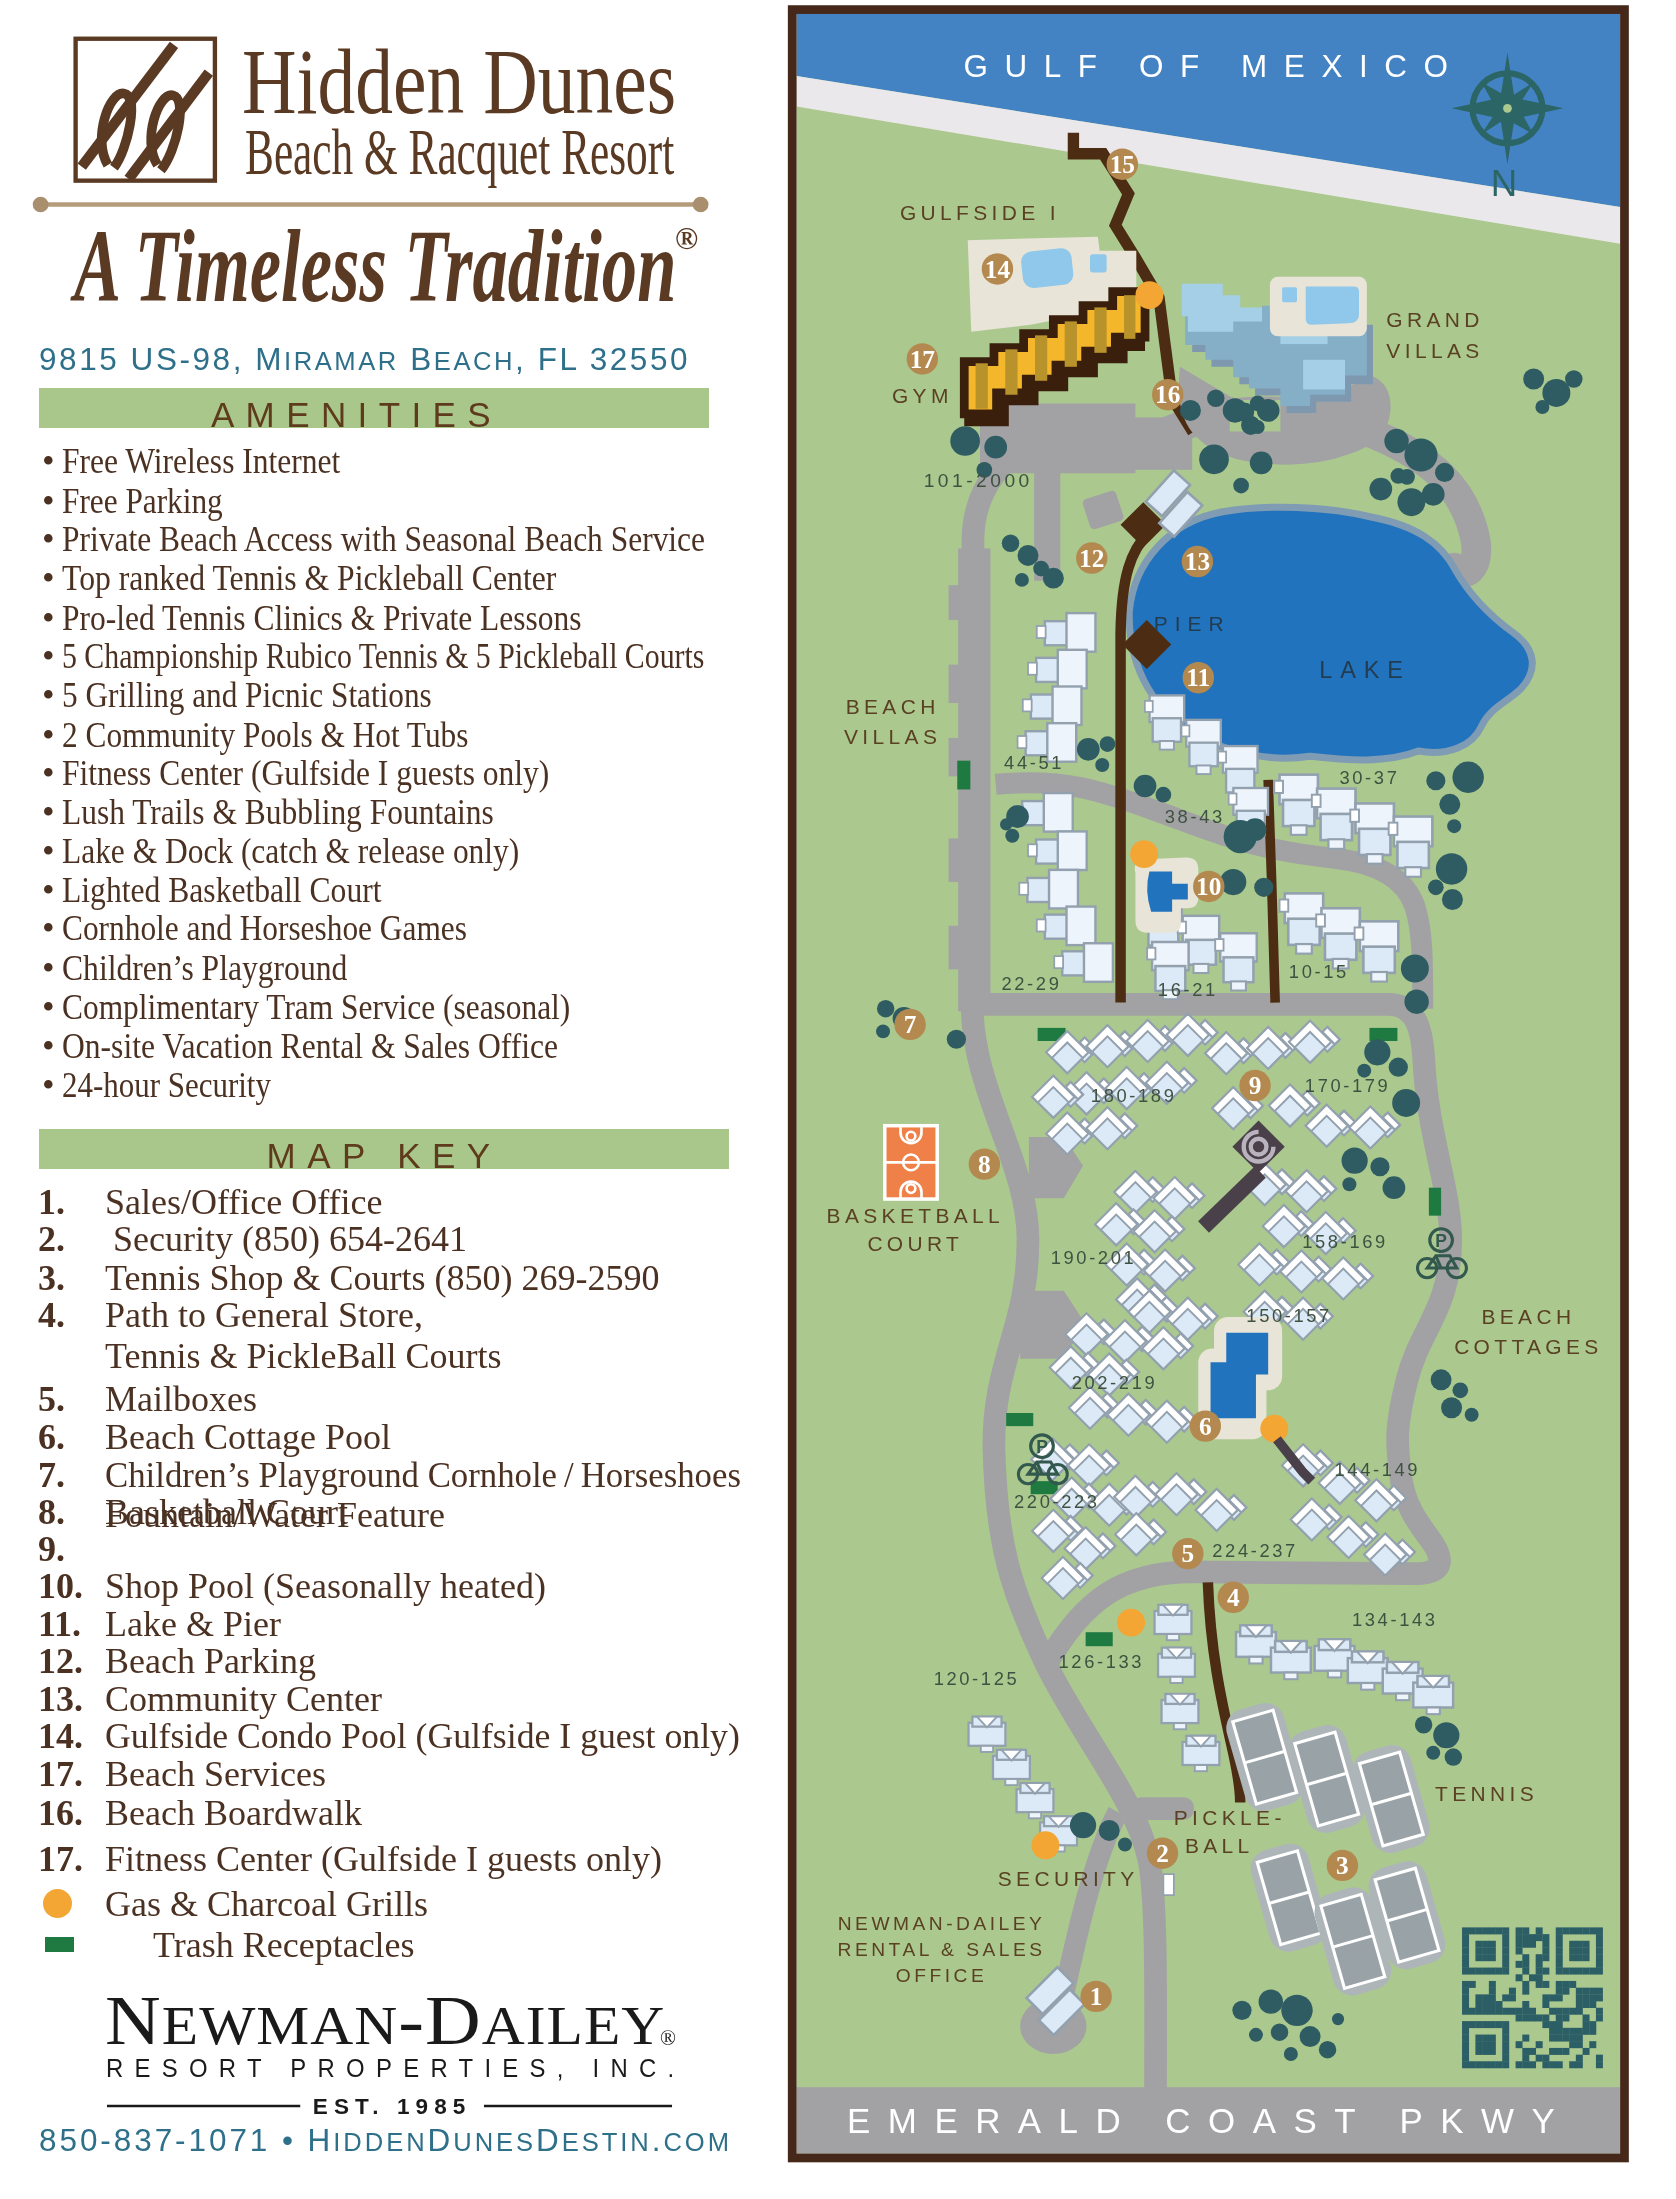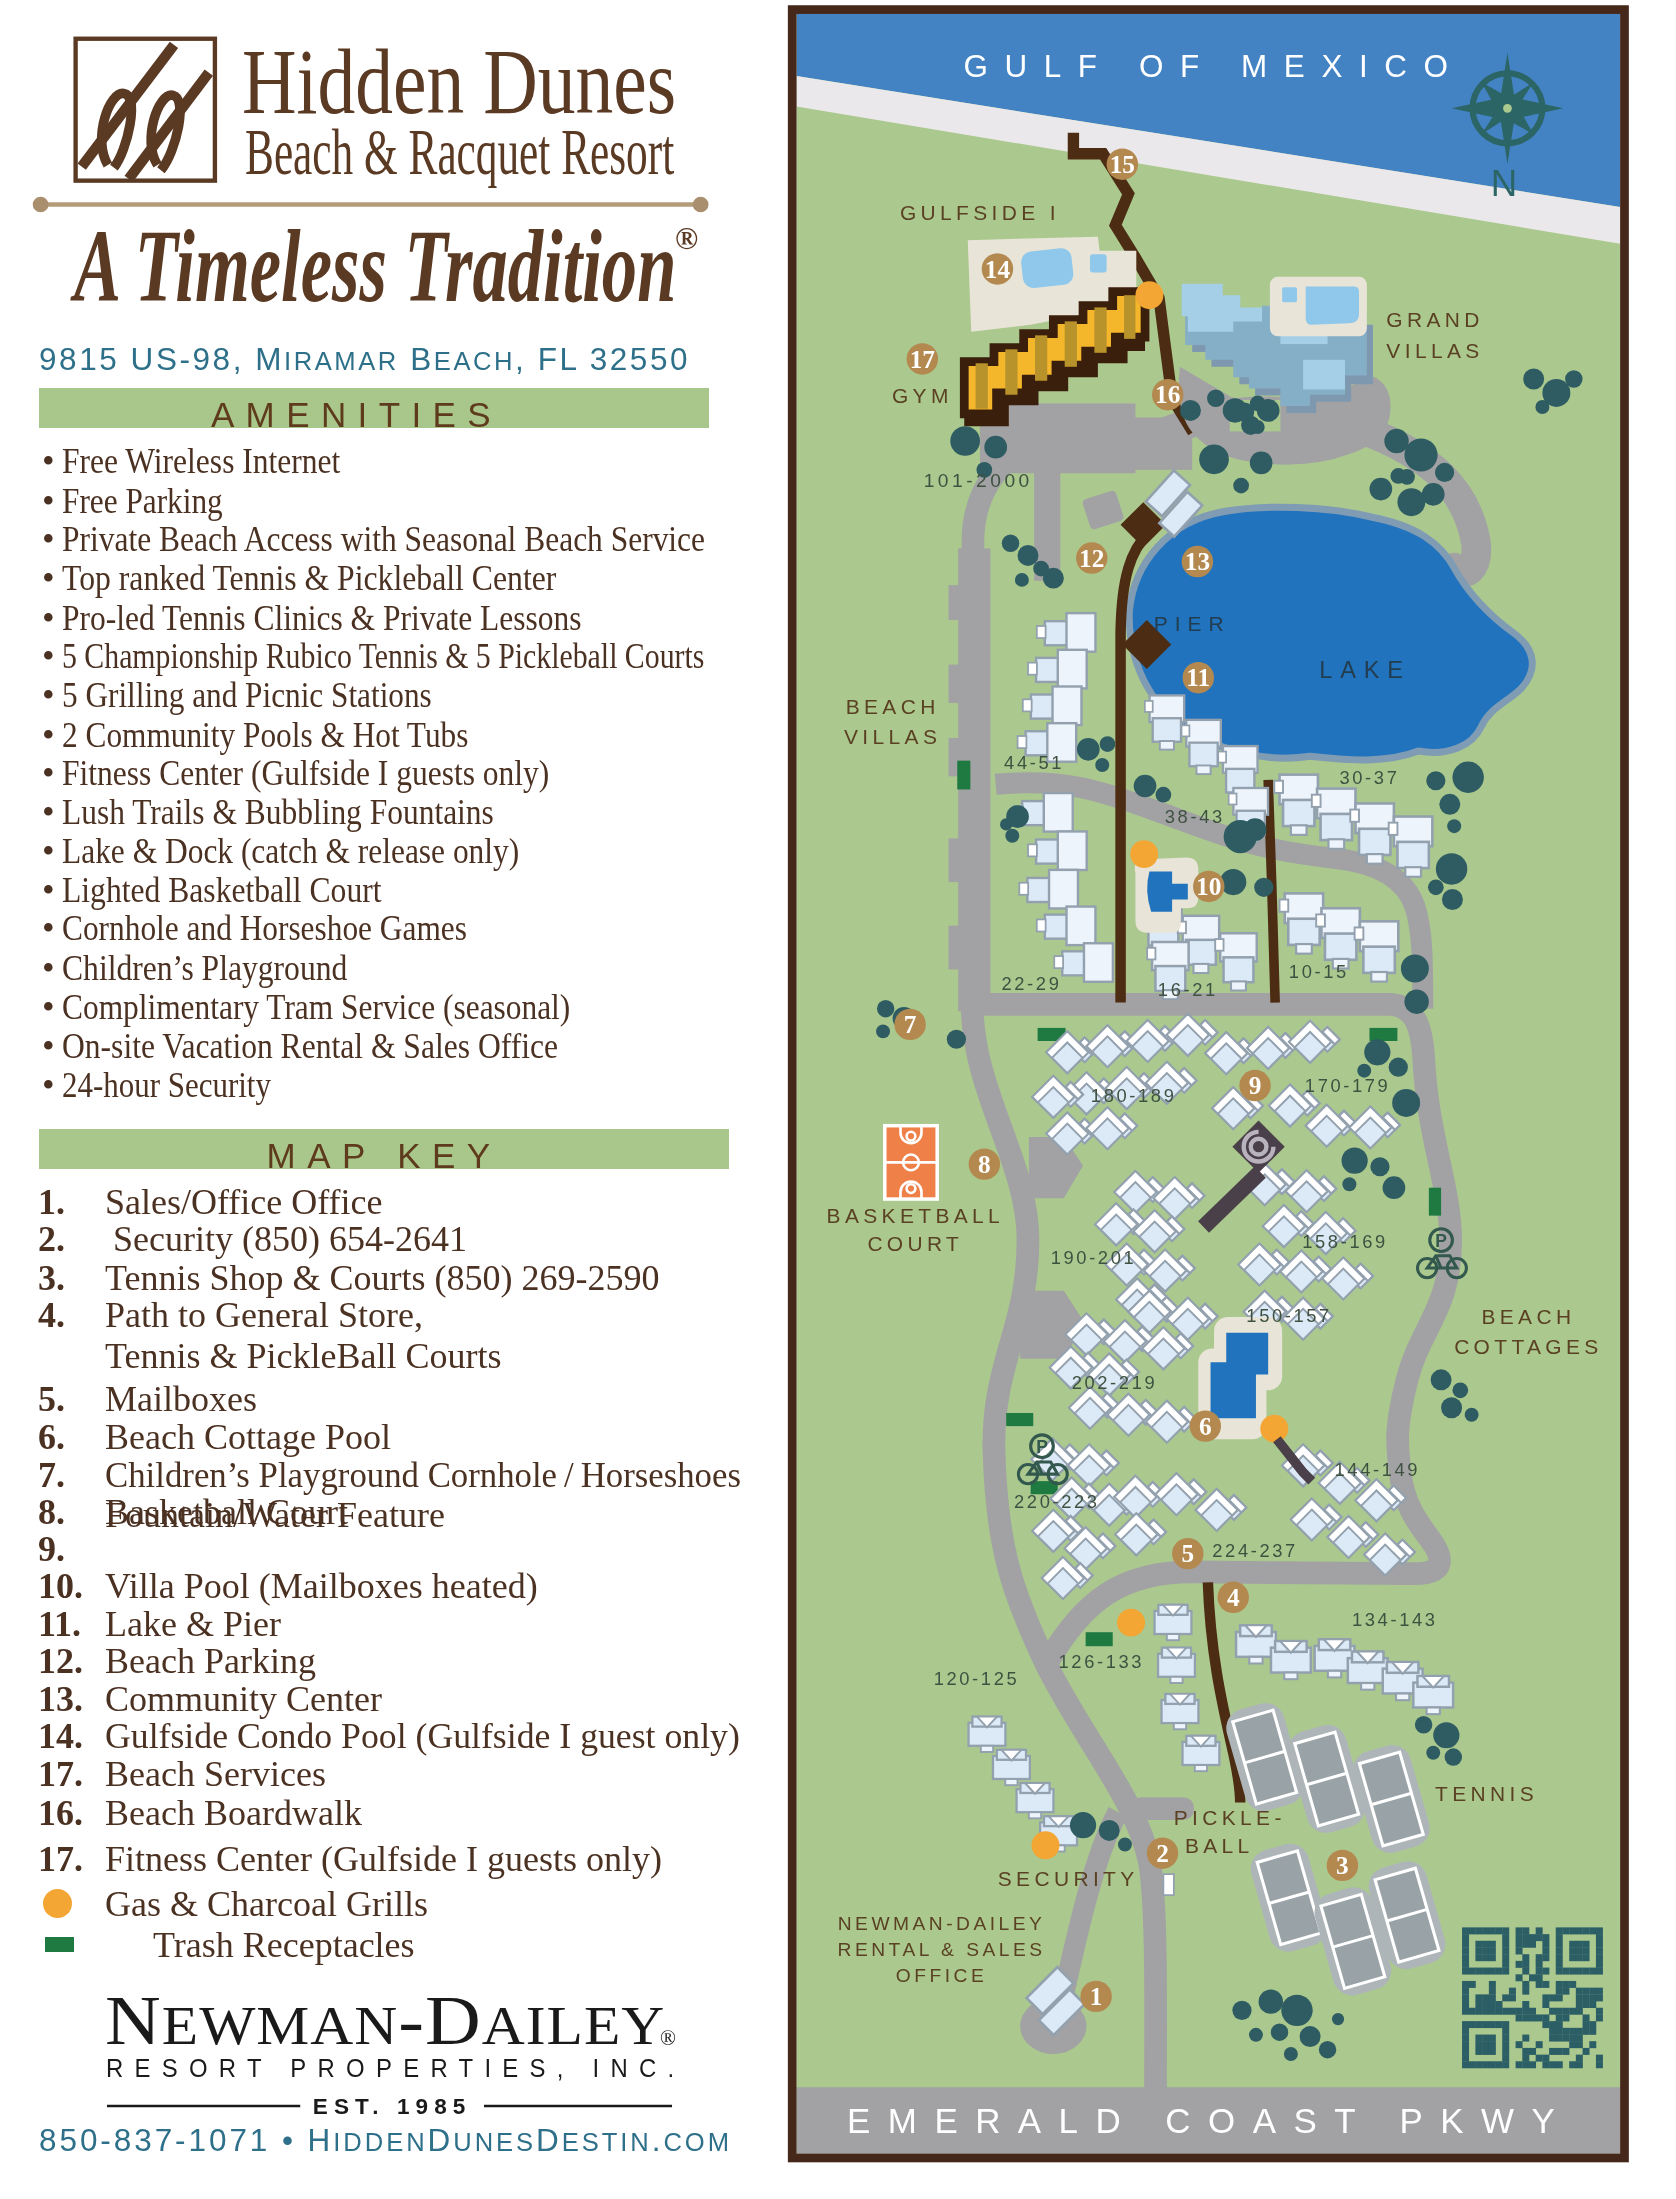--- a/index.html
+++ b/index.html
@@ -97,21 +97,21 @@
 <div class="abs key" style="left:105px;top:1378px;transform:scaleX(1.000);transform-origin:left top;">Mailboxes</div>
 <div class="abs key" style="left:38px;top:1416px;font-weight:bold;">6.</div>
 <div class="abs key" style="left:105px;top:1416px;transform:scaleX(1.000);transform-origin:left top;">Beach Cottage Pool</div>
 <div class="abs key" style="left:38px;top:1454px;font-weight:bold;">7.</div>
 <div class="abs key" style="left:105px;top:1454px;transform:scaleX(0.966);transform-origin:left top;">Children’s Playground Cornhole / Horseshoes</div>
 <div class="abs key" style="left:38px;top:1491px;font-weight:bold;">8.</div>
 <div class="abs key" style="left:105px;top:1491px;transform:scaleX(1.000);transform-origin:left top;">Basketball Court</div>
 <div class="abs key" style="left:38px;top:1528px;font-weight:bold;">9.</div>
 <div class="abs key" style="left:105px;top:1448px;transform:scaleX(1.000);transform-origin:left top;margin-top:46px;">Fountain/Water Feature</div>
 <div class="abs key" style="left:38px;top:1565px;font-weight:bold;">10.</div>
-<div class="abs key" style="left:105px;top:1565px;transform:scaleX(1.000);transform-origin:left top;">Villa Pool (Mailboxes heated)</div>
+<div class="abs key" style="left:105px;top:1565px;transform:scaleX(1.000);transform-origin:left top;">Shop Pool (Seasonally heated)</div>
 <div class="abs key" style="left:38px;top:1603px;font-weight:bold;">11.</div>
 <div class="abs key" style="left:105px;top:1603px;transform:scaleX(1.000);transform-origin:left top;">Lake &amp; Pier</div>
 <div class="abs key" style="left:38px;top:1640px;font-weight:bold;">12.</div>
 <div class="abs key" style="left:105px;top:1640px;transform:scaleX(1.000);transform-origin:left top;">Beach Parking</div>
 <div class="abs key" style="left:38px;top:1678px;font-weight:bold;">13.</div>
 <div class="abs key" style="left:105px;top:1678px;transform:scaleX(1.000);transform-origin:left top;">Community Center</div>
 <div class="abs key" style="left:38px;top:1715px;font-weight:bold;">14.</div>
 <div class="abs key" style="left:105px;top:1715px;transform:scaleX(0.992);transform-origin:left top;">Gulfside Condo Pool (Gulfside I guest only)</div>
 <div class="abs key" style="left:38px;top:1753px;font-weight:bold;">17.</div>
 <div class="abs key" style="left:105px;top:1753px;transform:scaleX(1.000);transform-origin:left top;">Beach Services</div>

